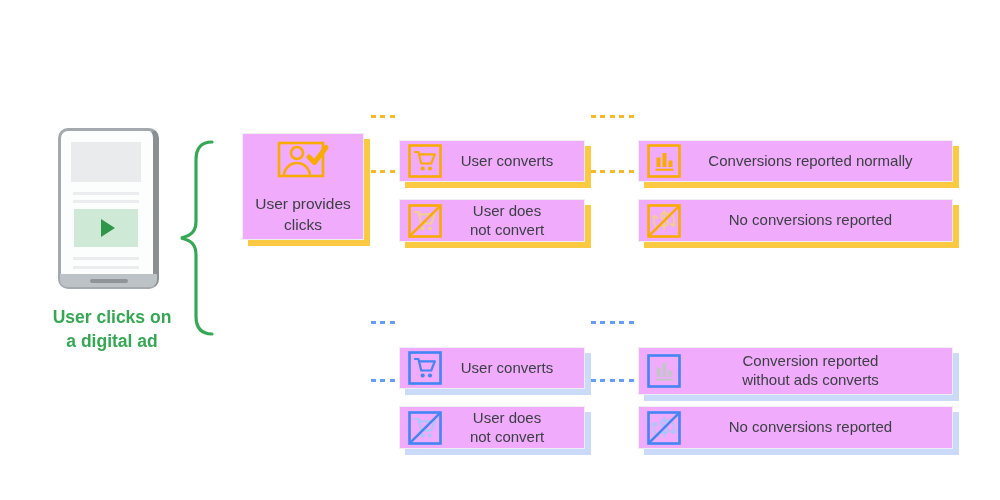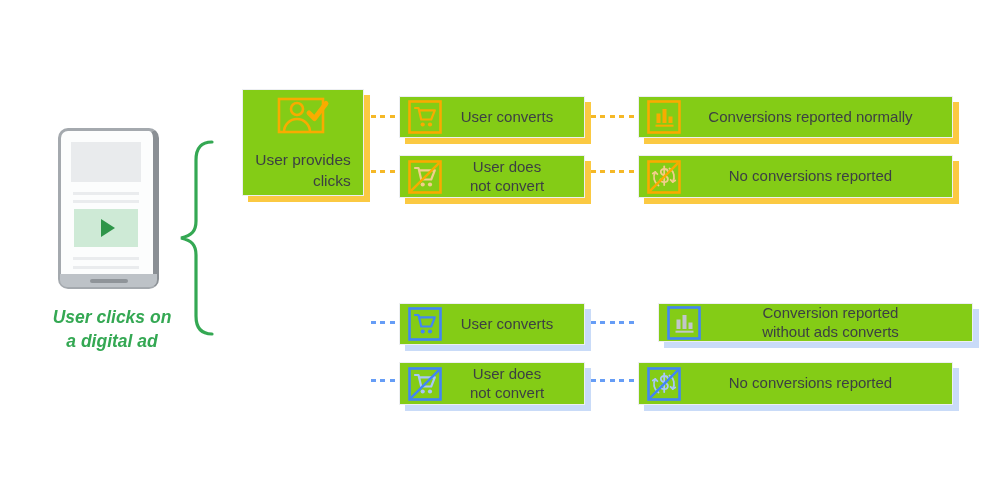--- a/index.html
+++ b/index.html
@@ -14,32 +14,32 @@
     border-radius:10px;
   }
   .phone-ad{position:absolute;left:10px;top:11px;width:70px;height:40px;background:#E9EBED;}
   .phone-line{position:absolute;left:12px;width:66px;height:3px;background:#EAECEE;}
   .phone-video{position:absolute;left:13px;top:78px;width:64px;height:38px;background:#CEEAD6;display:flex;align-items:center;justify-content:center;}
   .play-tri{width:0;height:0;border-top:9px solid transparent;border-bottom:9px solid transparent;border-left:14px solid #2E9549;margin-left:3px;}
   .phone-chin{position:absolute;left:-1px;right:-4px;bottom:-1px;height:13px;background:#BDC2C7;border-radius:0 0 7px 7px;display:flex;align-items:center;justify-content:center;}
   .phone-home{width:38px;height:4px;border-radius:2px;background:#8F9499;}
   .phone-caption{
     position:absolute;left:28px;top:306px;width:168px;text-align:center;
-    color:#34A853;font-size:17.5px;font-weight:600;line-height:1.35;font-style:italic;
+    color:#34A853;font-size:17.5px;font-weight:600;line-height:1.35;
   }
   
   .brace{position:absolute;left:174px;top:139px;}
   
   .node{
-    position:absolute;box-sizing:border-box;background:#84cc16;border:1px solid #EDEFF2;
-    display:flex;align-items:center;color:#3C4043;
+    position:absolute;box-sizing:border-box;background:#f0abfc;border:1px solid #EDEFF2;
+    display:flex;align-items:center;color:#3C4043;margin-top:44px;
   }
   .node.yshadow{box-shadow:6px 6px 0 0 #FBC942;}
   .node.bshadow{box-shadow:6px 6px 0 0 #C9DBF8;}
-  .node.big{flex-direction:column;justify-content:center;text-align:right;gap:9px;font-size:15.5px;line-height:1.3;}
+  .node.big{flex-direction:column;justify-content:center;text-align:center;gap:9px;font-size:15.5px;line-height:1.3;}
   .node.row{font-size:15px;}
   .node.row .node-icon{margin-left:8px;display:flex;flex:0 0 auto;}
   .node.row .node-label{flex:1;text-align:center;padding-right:12px;line-height:1.25;}
   .l{display:block;}
   
   .dash{position:absolute;height:3px;}
   .dash.y{background:repeating-linear-gradient(90deg,#F5B826 0 5px,transparent 5px 9.5px);}
   .dash.b{background:repeating-linear-gradient(90deg,#669DF6 0 5px,transparent 5px 9.5px);}
 </style>
 </head>
@@ -166,21 +166,21 @@
           <circle cx="22" cy="24.5" r="2.1" fill="#A8C7FA"></circle>
         <line x1="2.8" y1="31.2" x2="31.2" y2="2.8" stroke="#4285F4" stroke-width="2.4"></line>
       </svg>
     </span>
     <span class="node-label">
       <span class="l">User does</span>
       <span class="l">not convert</span>
     </span>
   </div>
 
-  <div class="node row bshadow" style="left:658px;top:303px;width:315px;height:39px">
+  <div class="node row bshadow" style="left:638px;top:303px;width:315px;height:48px">
     <span class="node-icon">
       <svg width="34" height="34" viewBox="0 0 34 34">
         <rect x="1.5" y="1.5" width="31" height="31" fill="none" stroke="#4285F4" stroke-width="2.6"></rect>
         <rect x="9.5" y="13.5" width="4" height="9.5" fill="#C2C6CB"></rect>
         <rect x="15.5" y="9" width="4" height="14" fill="#C2C6CB"></rect>
         <rect x="21.5" y="16.5" width="4" height="6.5" fill="#C2C6CB"></rect>
         <rect x="8.5" y="24.7" width="18" height="2" fill="#C2C6CB"></rect>
       </svg>
     </span>
     <span class="node-label">

